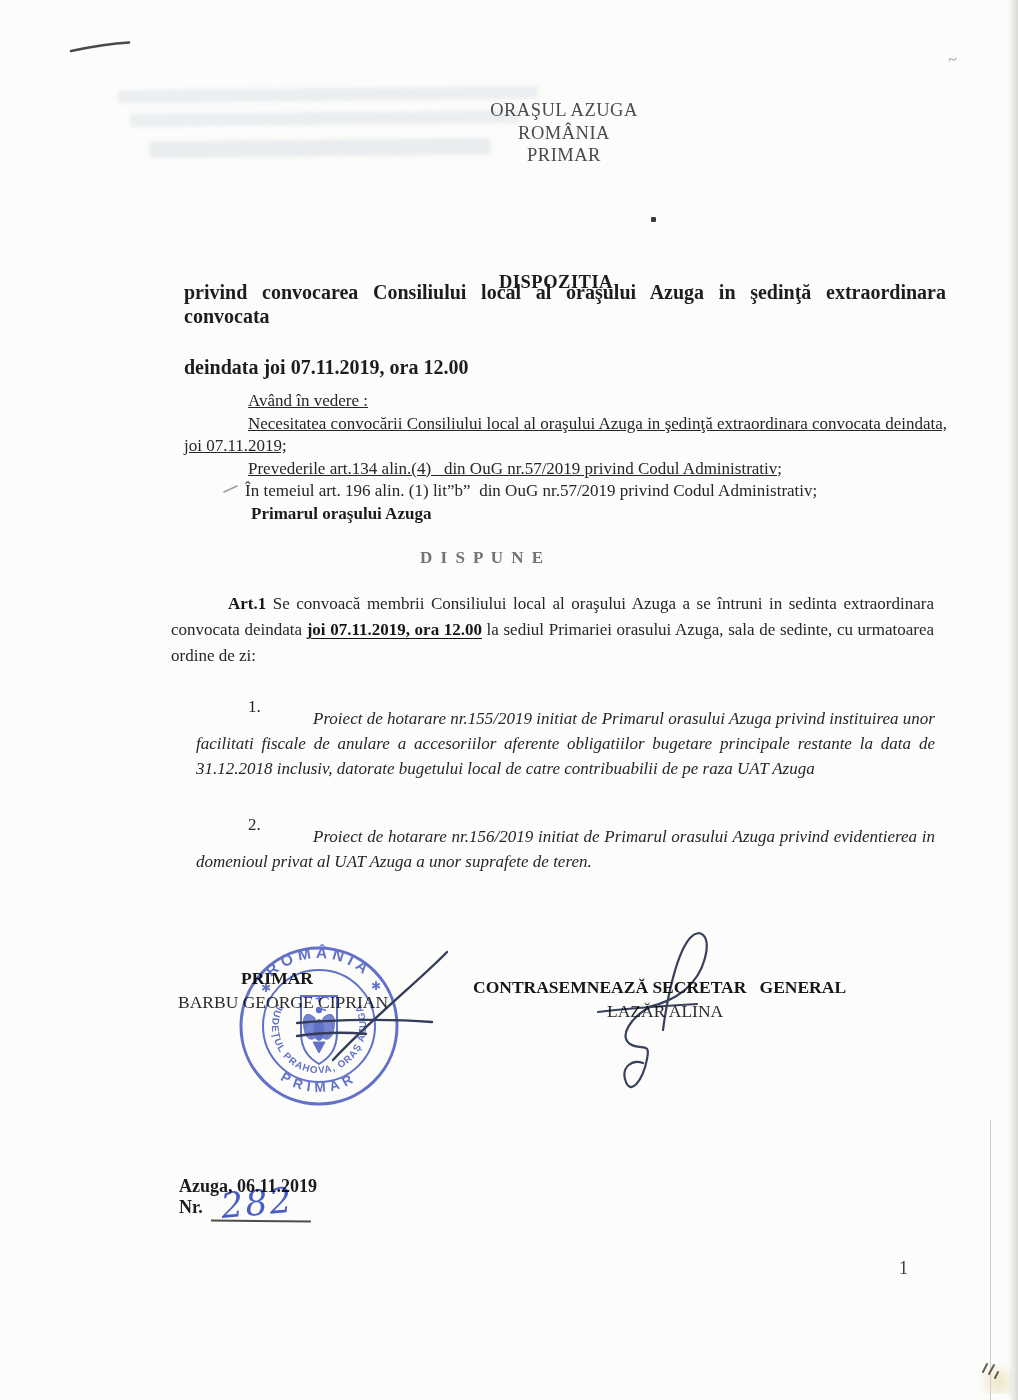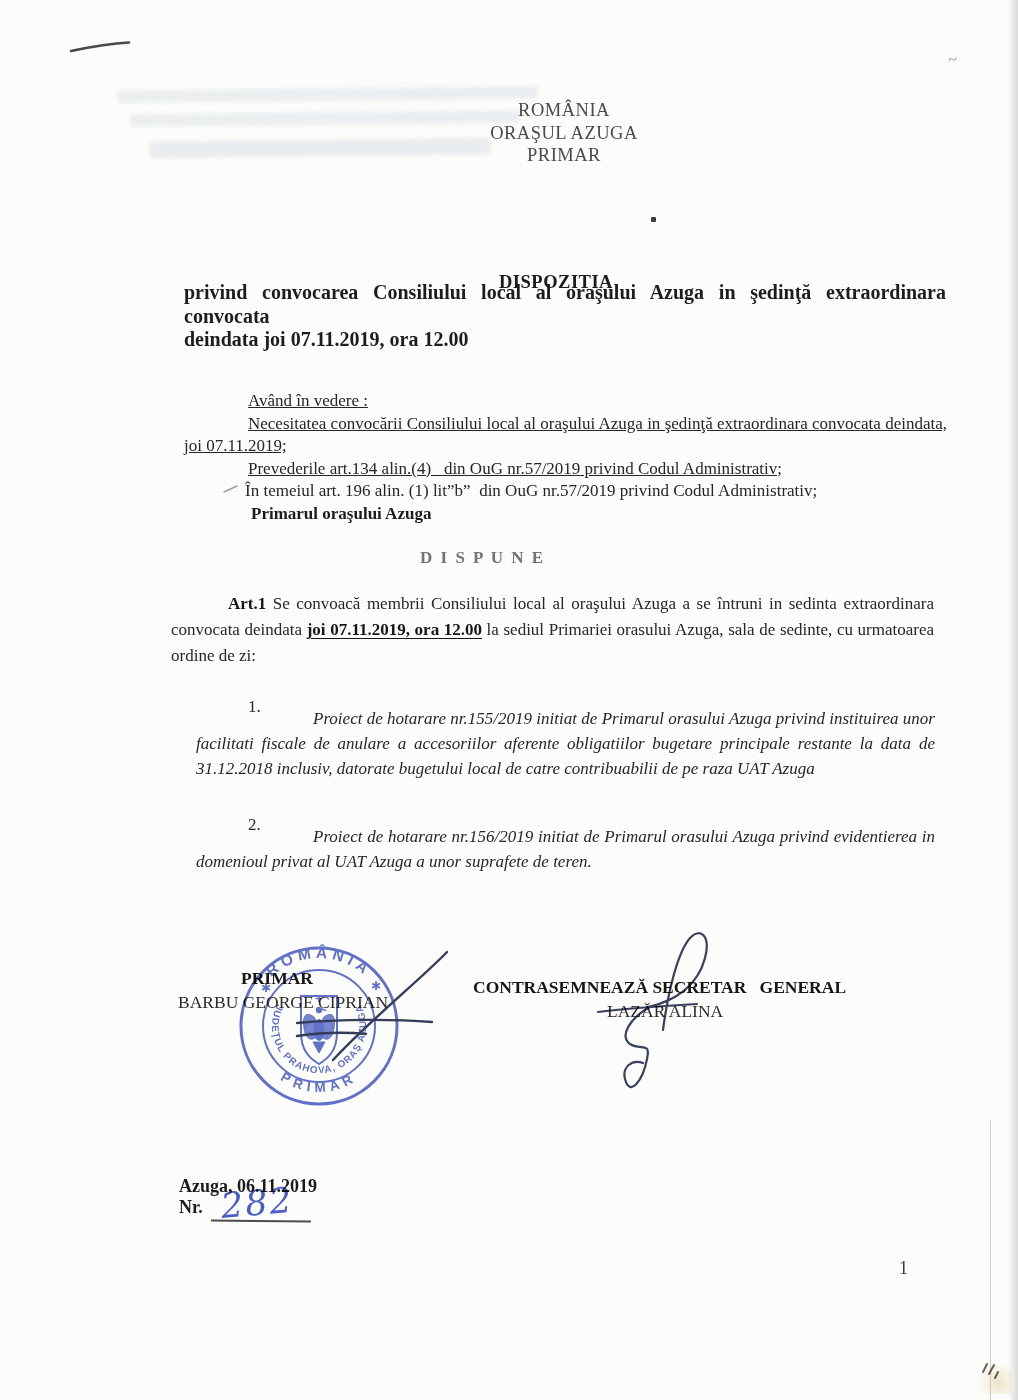--- a/index.html
+++ b/index.html
@@ -26,21 +26,21 @@
   
   .doc-title{
     position:absolute;left:483px;top:256px;margin:16px;
     font-size:18.5px;font-weight:bold;color:#1c1c1c;letter-spacing:.5px;
   }
   .subtitle{
     position:absolute;left:184px;top:281px;width:762px;margin:0;
     font-size:20px;font-weight:bold;color:#1d1d1d;line-height:23.5px;
   }
   .subtitle .l1{display:block;text-align:justify;text-align-last:justify;}
-  .subtitle .l2{display:block;}
+  .subtitle .l2{display:block;margin-top:28px;}
   
   .preamble{
     position:absolute;left:184px;top:390px;width:763px;
     font-size:17px;line-height:22.5px;color:#262626;
   }
   .preamble p{margin:0;}
   .ind{text-indent:64px;text-decoration:underline;}
   .ind2{text-indent:61px;}
   .just{text-align:justify;}
   .pre{white-space:pre-wrap;}
@@ -90,22 +90,22 @@
 </head>
 <body>
 
 <div class="page">
 
   <div class="ghost g1"></div>
   <div class="ghost g2"></div>
   <div class="ghost g3"></div>
 
   <header class="doc-header">
+    <div>ORAŞUL AZUGA</div>
     <div>ROMÂNIA</div>
-    <div>ORAŞUL AZUGA</div>
     <div>PRIMAR</div>
   </header>
 
   <div class="dot-artifact"></div>
   <div class="tilde-artifact">~</div>
 
   <h1 class="doc-title">DISPOZITIA</h1>
   <p class="subtitle">
     <span class="l1">privind convocarea Consiliului local al oraşului Azuga in şedinţă extraordinara convocata</span>
     <span class="l2">deindata joi 07.11.2019, ora 12.00</span>

